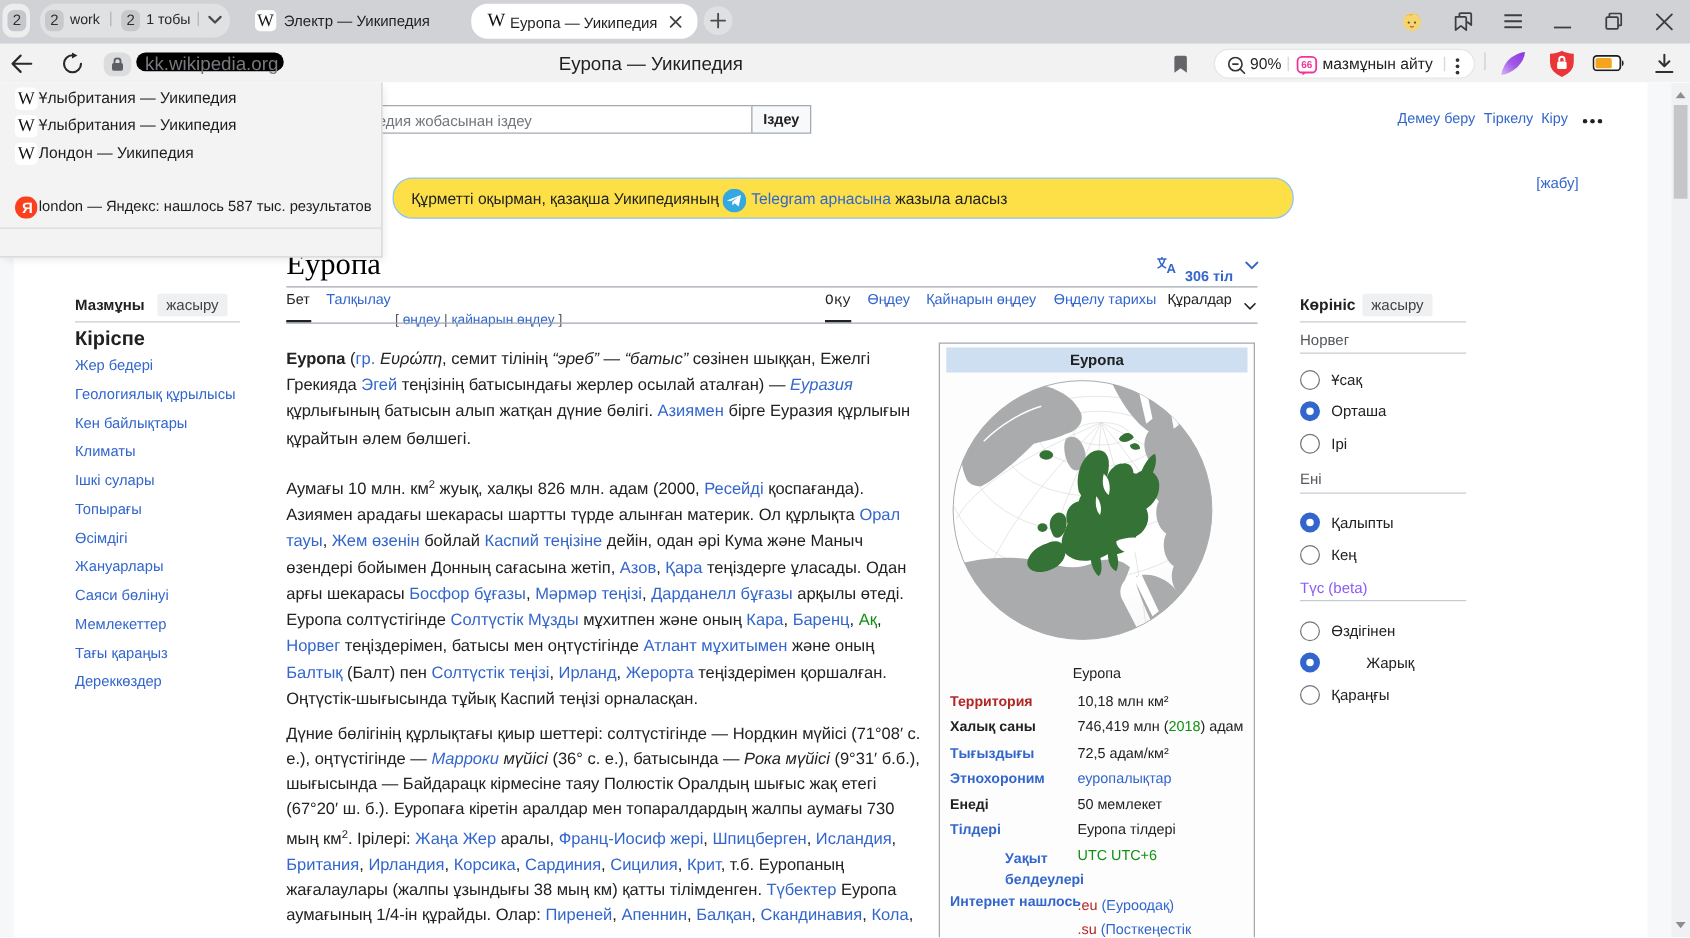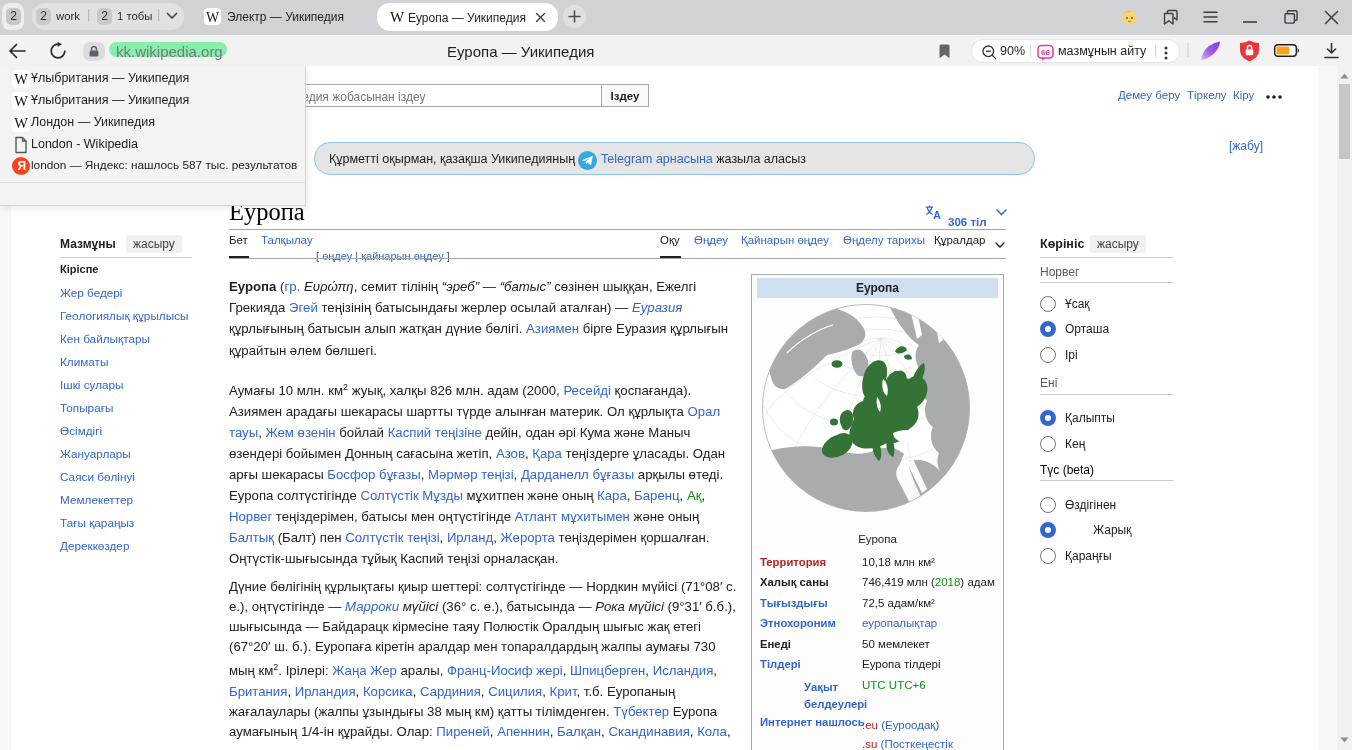--- a/index.html
+++ b/index.html
@@ -106,21 +106,21 @@
     <path d="M8.6 0 L13 2.3 L8.6 4.8 Z" fill="#28292c"></path>
   </svg>
 
   <div style="position:absolute; left:83px; top:7px; width:22px; height:19px; border-radius:7px; background:#dbdcde;">
     <svg style="position:absolute; left:6px; top:4px;" width="10" height="11" viewBox="0 0 10 11">
       <rect x="0.6" y="4.4" width="8.8" height="6.2" rx="1.4" fill="#5c5e63"></rect>
       <path d="M2.6 4.4 V3 A2.4 2.4 0 0 1 7.4 3 V4.4" fill="none" stroke="#5c5e63" stroke-width="1.5"></path>
     </svg>
   </div>
 
-  <div style="position:absolute; left:109px; top:7px; width:118px; height:15px; border-radius:8px; background:#86efac;">
+  <div style="position:absolute; left:109px; top:7px; width:118px; height:15px; border-radius:8px; background:#000000;">
     <span style="position:absolute; left:7px; top:1px; font-size:15px; color:#77797e;">kk.wikipedia.org</span>
   </div>
 
   <span style="position:absolute; left:447px; top:8px; font-size:15px; color:#1e1f21;">Еуропа — Уикипедия</span>
 
   <svg style="position:absolute; left:938px; top:9px;" width="13" height="15" viewBox="0 0 13 15">
     <path d="M1.5 2 Q1.5 0.5 3 0.5 H10 Q11.5 0.5 11.5 2 V14.2 L6.5 10.6 L1.5 14.2 Z" fill="#636569"></path>
   </svg>
 
   <div style="position:absolute; left:971px; top:4px; width:209px; height:24px; border-radius:12px; background:#ffffff; border:1px solid #e6e6e8;">
@@ -198,21 +198,21 @@
 
   <span class="abs link" style="left:1118px; top:23px; font-size:11.5px;">Демеу беру</span>
   <span class="abs link" style="left:1187px; top:23px; font-size:11.5px;">Тіркелу</span>
   <span class="abs link" style="left:1233px; top:23px; font-size:11.5px;">Кіру</span>
   <svg class="abs" style="left:1266px; top:29px;" width="16" height="4" viewBox="0 0 16 4">
     <circle cx="2" cy="2" r="1.8" fill="#202122"></circle>
       <circle cx="8" cy="2" r="1.8" fill="#202122"></circle>
       <circle cx="14" cy="2" r="1.8" fill="#202122"></circle>
   </svg>
 
-  <div class="abs" style="left:314px; top:76px; width:721px; height:33px; border:1px solid #8fc4ee; border-radius:16px; background:#e5e5e5;">
+  <div class="abs" style="left:314px; top:76px; width:721px; height:33px; border:1px solid #8fc4ee; border-radius:16px; background:#fde047;">
     <span style="position:absolute; left:14px; top:9px; font-size:12.5px; color:#202122;">Құрметті оқырман, қазақша Уикипедияның</span>
     <svg style="position:absolute; left:263px; top:8px;" width="19" height="19" viewBox="0 0 19 19">
       <circle cx="9.5" cy="9.5" r="9.5" fill="#34a8e0"></circle>
       <path d="M3.5 9.3 L14.8 5 L13 14.2 L9.7 11.6 L8 13.3 L7.7 10.6 L12.6 6.6 L6.6 10 Z" fill="#fff"></path>
     </svg>
     <span style="position:absolute; left:286px; top:9px; font-size:12.5px;"><span class="link">Telegram арнасына</span><span style="color:#202122;"> жазыла аласыз</span></span>
   </div>
   <span class="abs link" style="left:1229px; top:73px; font-size:12px;">[жабу]</span>
 
   <span class="abs" style="left:229px; top:131.5px; font-family:'Liberation Serif',serif; font-size:24.5px; color:#000;">Еуропа</span>
@@ -226,36 +226,36 @@
   </svg>
   <span class="abs" style="left:948px; top:138px; font-size:11.5px; font-weight:bold; color:#3366cc;margin-top:12px;">306 тіл</span>
   <svg class="abs" style="left:996px; top:143px;" width="11" height="7" viewBox="0 0 11 7">
       <path d="M1 1 L5.5 5.5 L10 1" fill="none" stroke="#3366cc" stroke-width="1.5" stroke-linecap="round"></path>
     </svg>
   <div class="abs" style="left:229px; top:163px; width:777px; height:1px; background:#a2a9b1;"></div>
 
   <span class="abs" style="left:229px; top:168px; font-size:11.5px; color:#202122;">Бет</span>
   <div class="abs" style="left:229px; top:190px; width:20px; height:2px; background:#202122;"></div>
   <span class="abs link" style="left:261px; top:168px; font-size:11.5px;">Талқылау</span>
-  <span class="abs" style="left:660px; top:168px; font-size:11.5px; color:#202122;">Оқу</span>
+  <span class="abs" style="left:660px; top:168px; font-size:11.5px; color:#202122;font-family:Liberation Mono, monospace;">Оқу</span>
   <div class="abs" style="left:660px; top:190px; width:21px; height:2px; background:#202122;"></div>
   <span class="abs link" style="left:694px; top:168px; font-size:11.5px;">Өңдеу</span>
   <span class="abs link" style="left:741px; top:168px; font-size:11.5px;">Қайнарын өңдеу</span>
   <span class="abs link" style="left:843px; top:168px; font-size:11.5px;">Өңделу тарихы</span>
   <span class="abs" style="left:934px; top:168px; font-size:11.5px; color:#202122;">Құралдар</span>
   <svg class="abs" style="left:995px; top:176px;" width="10" height="7" viewBox="0 0 10 7">
       <path d="M1 1 L5 5 L9 1" fill="none" stroke="#202122" stroke-width="1.3" stroke-linecap="round"></path>
     </svg>
   <div class="abs" style="left:229px; top:192px; width:777px; height:1px; background:#a2a9b1;"></div>
 
   <div id="toc">
     <span class="abs" style="left:60px; top:171px; font-size:12px; font-weight:bold; color:#202122;">Мазмұны</span>
     <span class="abs" style="left:126px; top:169px; font-size:12px; color:#404244; background:#eff0f1; border-radius:2px; padding:2px 7px;">жасыру</span>
     <div class="abs" style="left:60px; top:191px; width:132px; height:1px; background:#c8ccd1;"></div>
-    <span class="abs" style="left:60px; top:197px; font-size:11px; font-weight:bold; color:#202122;">Кіріспе</span>
+    <span class="abs" style="left:60px; top:197px; font-size:16px; font-weight:bold; color:#202122;">Кіріспе</span>
     <span class="abs link" style="left:60px; top:220px; font-size:11.75px;">Жер бедері</span>
     <span class="abs link" style="left:60px; top:243px; font-size:11.75px;">Геологиялық құрылысы</span>
     <span class="abs link" style="left:60px; top:266px; font-size:11.75px;">Кен байлықтары</span>
     <span class="abs link" style="left:60px; top:289px; font-size:11.75px;">Климаты</span>
     <span class="abs link" style="left:60px; top:312px; font-size:11.75px;">Ішкі сулары</span>
     <span class="abs link" style="left:60px; top:335px; font-size:11.75px;">Топырағы</span>
     <span class="abs link" style="left:60px; top:358px; font-size:11.75px;">Өсімдігі</span>
     <span class="abs link" style="left:60px; top:381px; font-size:11.75px;">Жануарлары</span>
     <span class="abs link" style="left:60px; top:404px; font-size:11.75px;">Саяси бөлінуі</span>
     <span class="abs link" style="left:60px; top:427px; font-size:11.75px;">Мемлекеттер</span>
@@ -370,21 +370,21 @@
     <div class="abs radio checked" style="left:1040px; top:255px;"></div>
       <span class="abs rlab" style="left:1065px; top:256px;">Орташа</span>
     <div class="abs radio" style="left:1040px; top:281px;"></div>
       <span class="abs rlab" style="left:1065px; top:282px;">Ірі</span>
     <span class="abs" style="left:1040px; top:310px; font-size:12px; color:#54595d;">Ені</span>
     <div class="abs" style="left:1040px; top:328px; width:133px; height:1px; background:#c8ccd1;"></div>
     <div class="abs radio checked" style="left:1040px; top:344px;"></div>
       <span class="abs rlab" style="left:1065px; top:345px;">Қалыпты</span>
     <div class="abs radio" style="left:1040px; top:370px;"></div>
       <span class="abs rlab" style="left:1065px; top:371px;">Кең</span>
-    <span class="abs" style="left:1040px; top:397px; font-size:12px; color:#000000;">Түс (beta)</span>
+    <span class="abs" style="left:1040px; top:397px; font-size:12px; color:#8b5cf6;">Түс (beta)</span>
     <div class="abs" style="left:1040px; top:414px; width:133px; height:1px; background:#c8ccd1;"></div>
     <div class="abs radio" style="left:1040px; top:431px;"></div>
       <span class="abs rlab" style="left:1065px; top:432px;">Өздігінен</span>
     <div class="abs radio checked" style="left:1040px; top:456px;"></div>
       <span class="abs rlab" style="left:1065px; top:457px;margin-left:28px;">Жарық</span>
     <div class="abs radio" style="left:1040px; top:482px;"></div>
       <span class="abs rlab" style="left:1065px; top:483px;">Қараңғы</span>
   </div>
 </div>
 <div id="dropdown">
@@ -393,27 +393,20 @@
     <span class="txt">Ұлыбритания — Уикипедия</span>
   </div>
   <div class="ditem" style="top:24px;">
     <div class="dico" style="background:#fff; border-radius:4px; text-align:center;"><span style="font-family:'Liberation Serif',serif; font-size:14.5px; line-height:18px; color:#111;">W</span></div>
     <span class="txt">Ұлыбритания — Уикипедия</span>
   </div>
   <div class="ditem" style="top:46px;">
     <div class="dico" style="background:#fff; border-radius:4px; text-align:center;"><span style="font-family:'Liberation Serif',serif; font-size:14.5px; line-height:18px; color:#111;">W</span></div>
     <span class="txt">Лондон — Уикипедия</span>
   </div>
-  <div class="ditem" style="top:68px;">
-    <svg class="dico" viewBox="0 0 18 18" style="width:18px;height:18px;">
-        <path d="M4 1.5 H10.5 L14 5 V16.5 H4 Z" fill="none" stroke="#55575b" stroke-width="1.4" stroke-linejoin="round"></path>
-        <path d="M10.5 1.5 V5 H14" fill="none" stroke="#55575b" stroke-width="1.4" stroke-linejoin="round"></path>
-      </svg>
-    <span class="txt">London - Wikipedia</span>
-  </div>
   <div class="ditem" style="top:89px;">
     <svg class="dico" viewBox="0 0 18 18" style="width:18px;height:18px;">
         <circle cx="9" cy="9" r="9" fill="#fc3f1d"></circle>
         <text x="5.6" y="13.4" font-size="12" font-weight="bold" fill="#fff" font-family="Liberation Sans">Я</text>
       </svg>
     <span class="txt" style="font-size:11.8px; top:3px;">london — Яндекс: нашлось 587 тыс. результатов</span>
   </div>
   <div style="position:absolute; left:0; top:116px; width:306px; height:1px; background:#dcdcde;"></div>
 </div>
 

